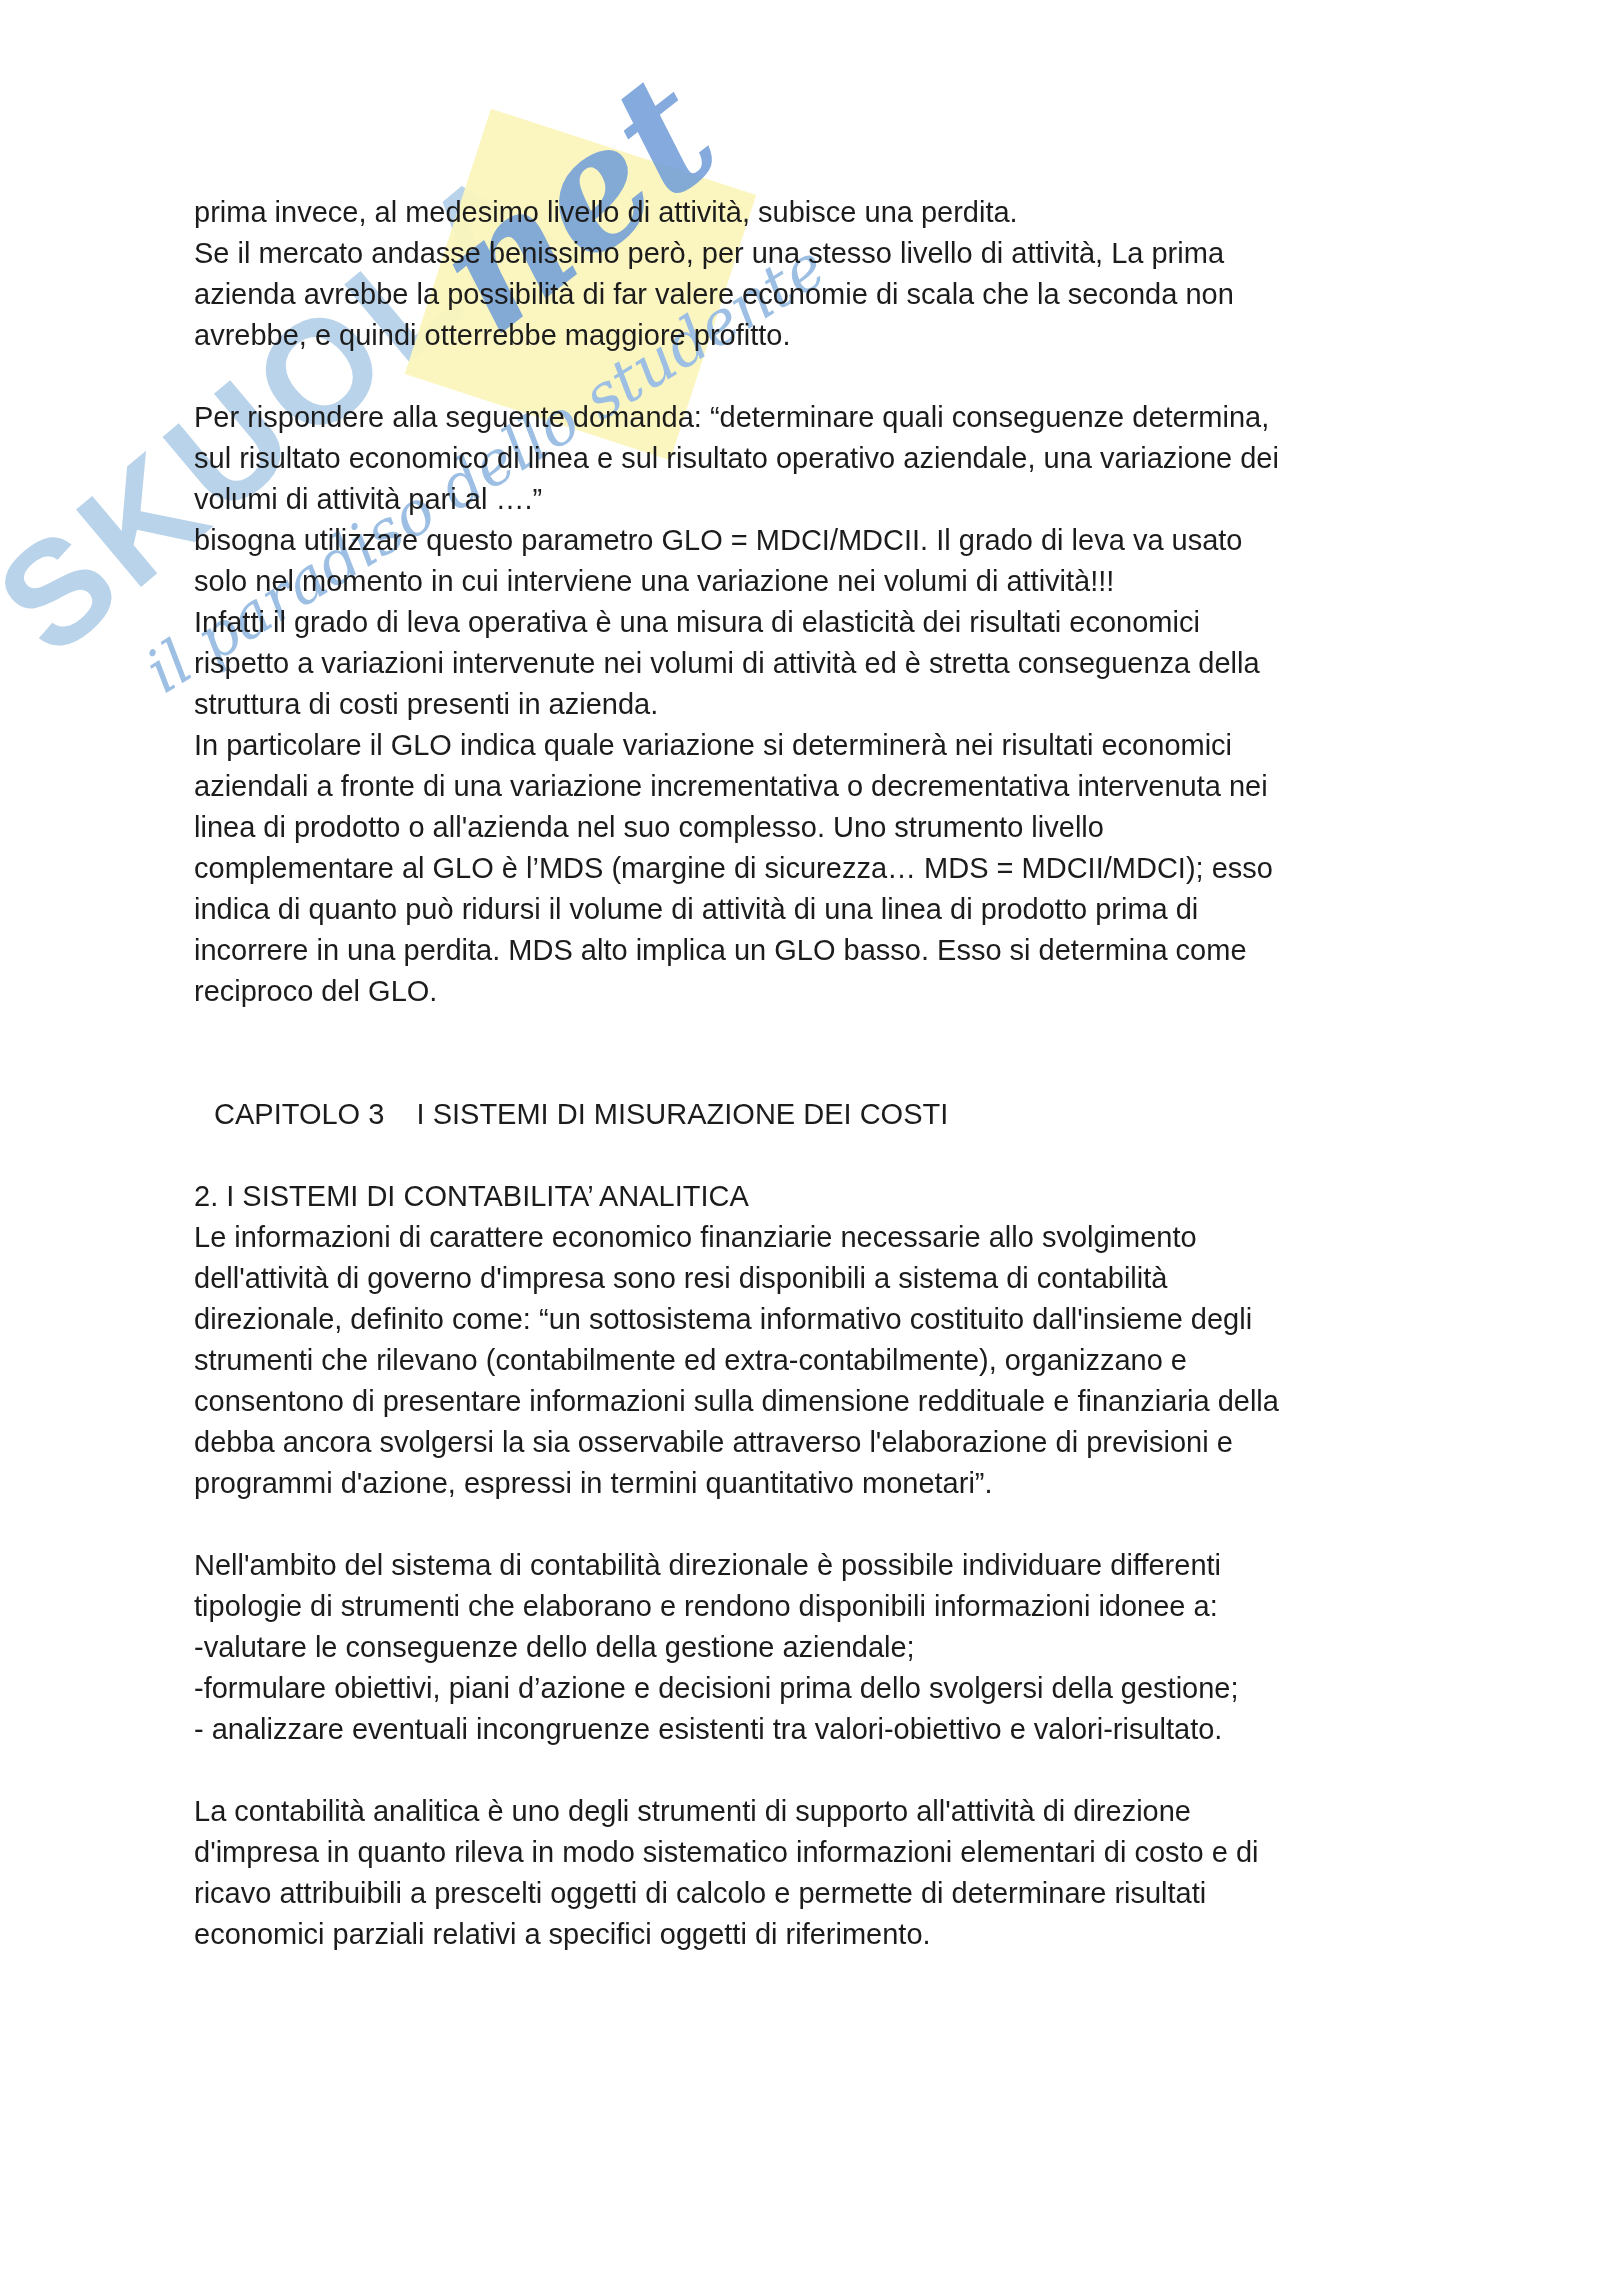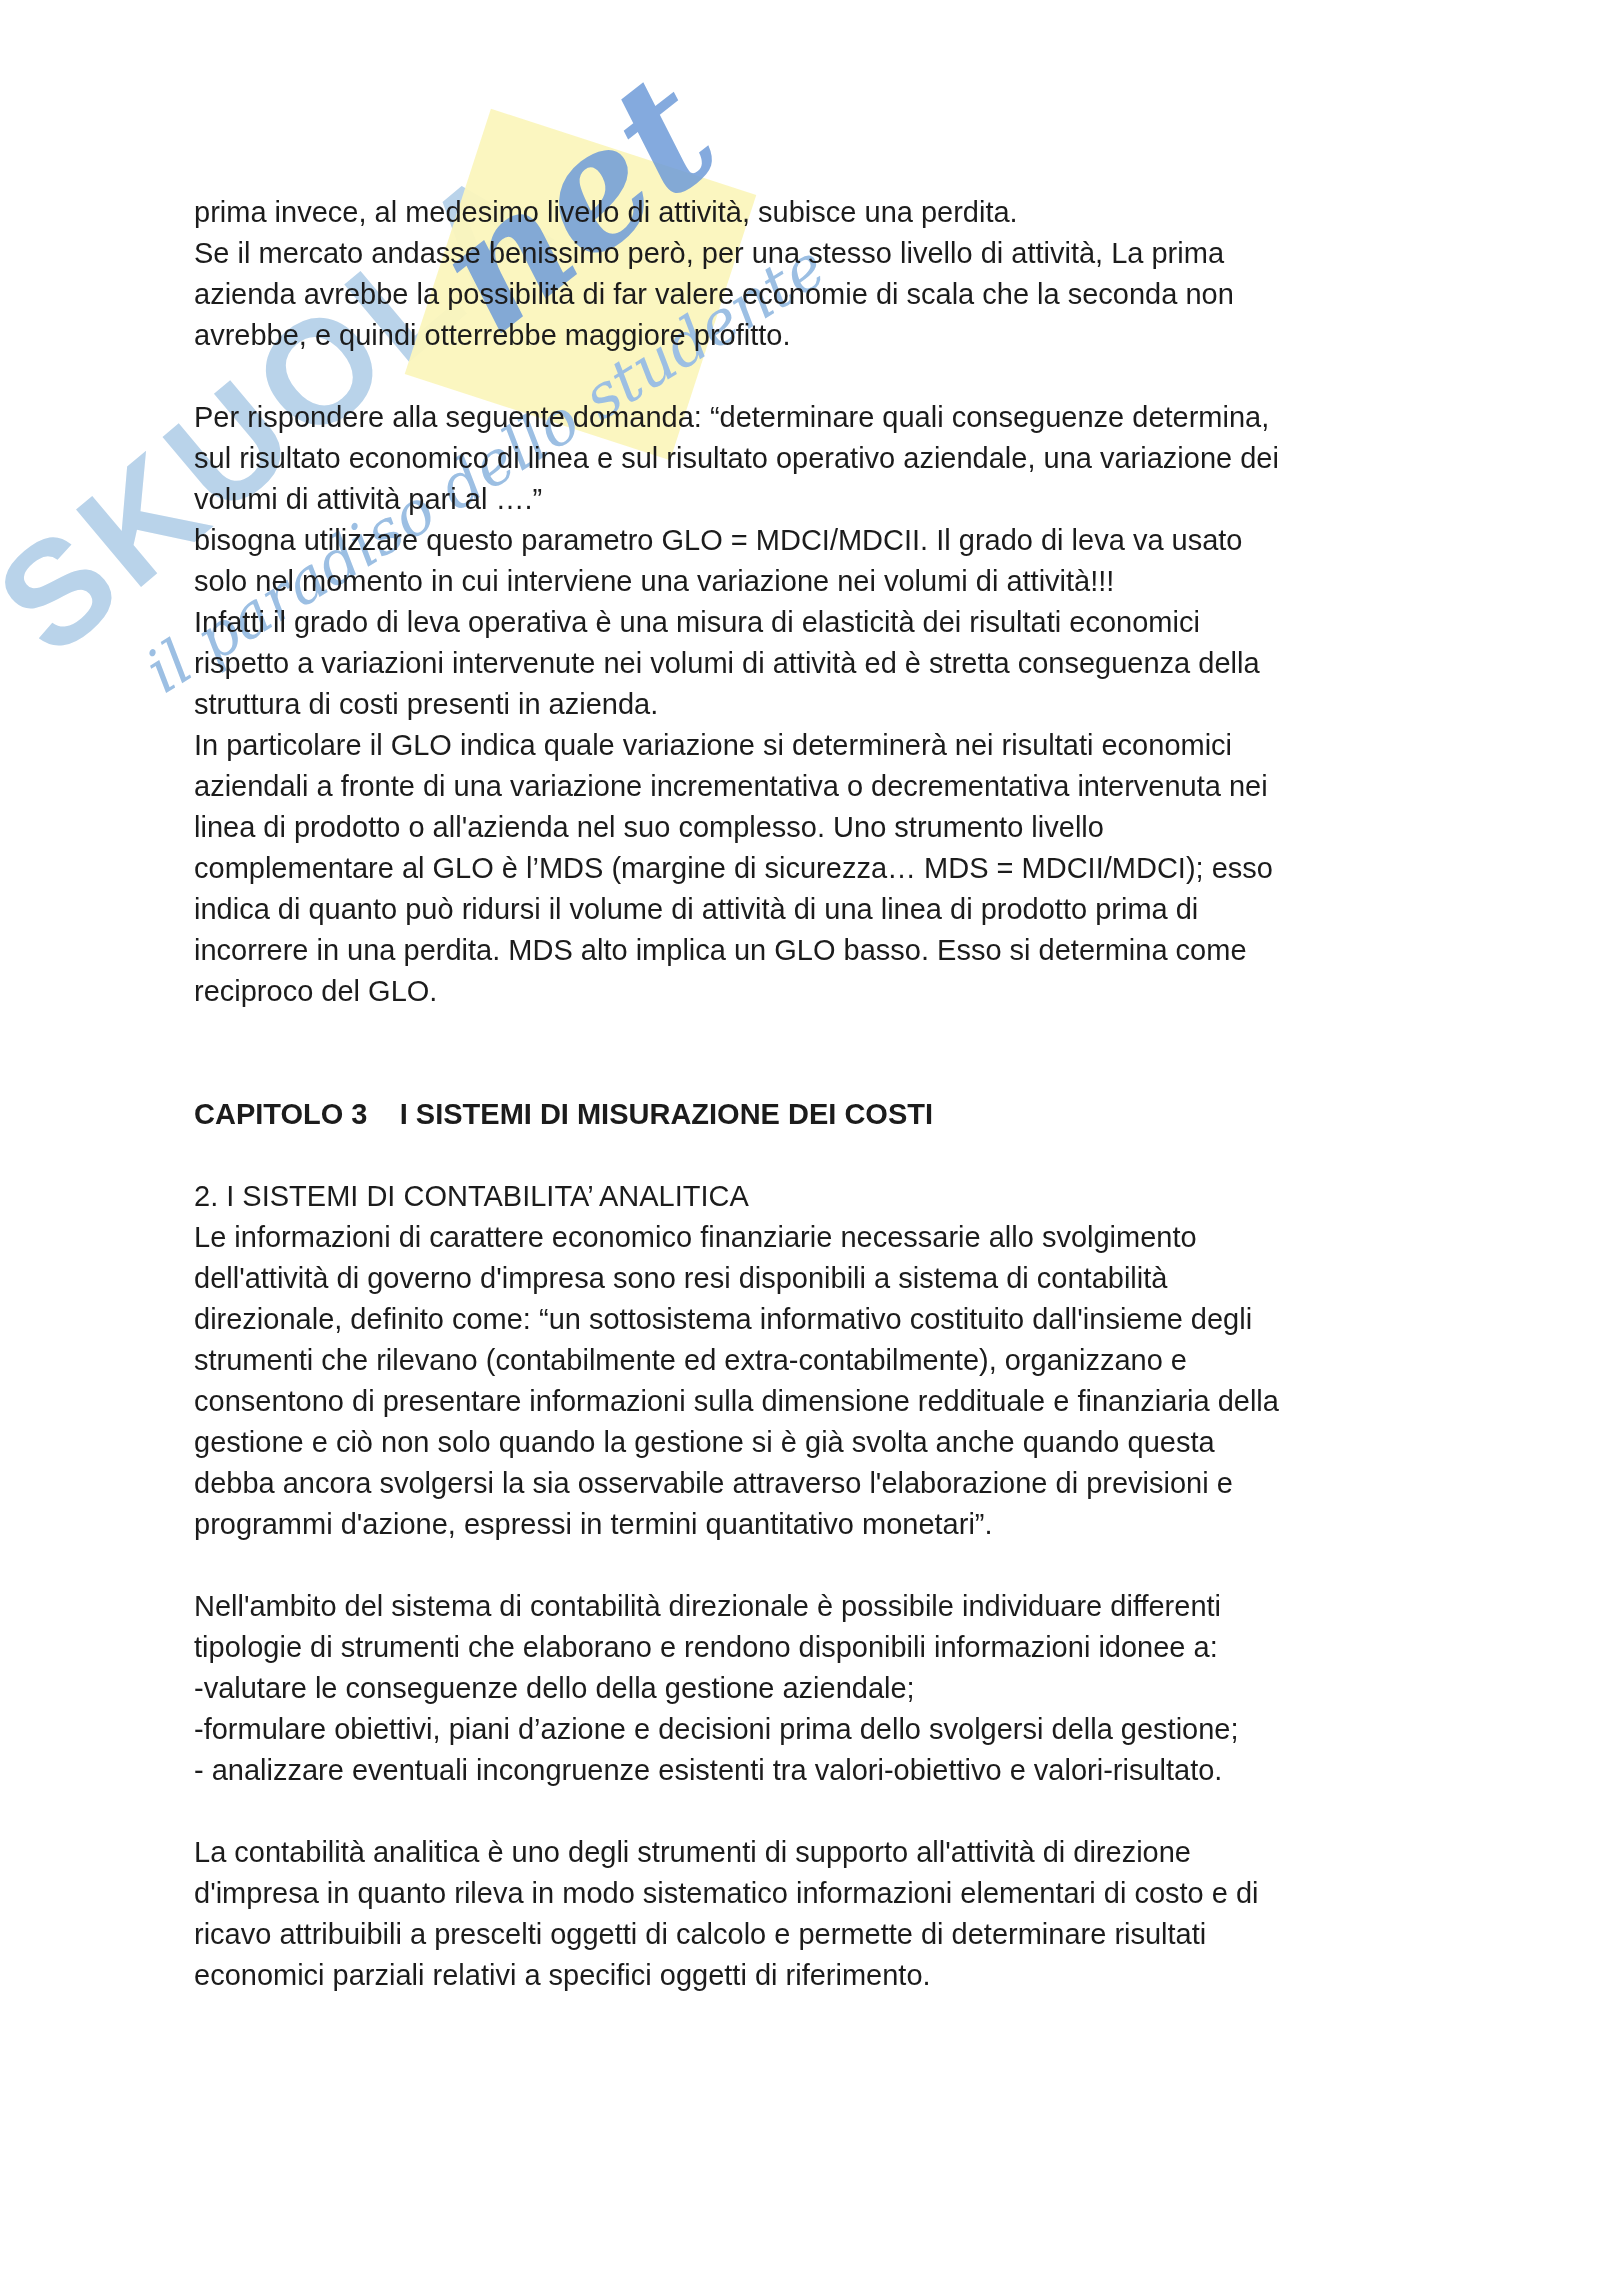--- a/index.html
+++ b/index.html
@@ -73,21 +73,21 @@
     padding: 192px 92px 0 194px;
     box-sizing: border-box;
     color: #1c1c1c;
     font-size: 29px;
     line-height: 41px;
   }
   .line {
     white-space: pre;
     min-height: 41px;
   }
-  .block.heading .line { font-weight: bold; }
+  .block.heading .line { font-weight: normal; margin-left: 20px; }
 </style>
 </head>
 <body>
 
 <div class="page">
 
   <div class="watermark">
     <div class="wm-letters">SKUOLA</div>
     <div class="wm-note"></div>
     <div class="wm-net">net</div>
@@ -133,21 +133,20 @@
       <div class="block blank">
         <div class="line"> </div>
       </div>
       <div class="block body">
         <div class="line">2. I SISTEMI DI CONTABILITA’ ANALITICA</div>
         <div class="line">Le informazioni di carattere economico finanziarie necessarie allo svolgimento</div>
         <div class="line">dell'attività di governo d'impresa sono resi disponibili a sistema di contabilità</div>
         <div class="line">direzionale, definito come: “un sottosistema informativo costituito dall'insieme degli</div>
         <div class="line">strumenti che rilevano (contabilmente ed extra-contabilmente), organizzano e</div>
         <div class="line">consentono di presentare informazioni sulla dimensione reddituale e finanziaria della</div>
-        <div class="line">gestione e ciò non solo quando la gestione si è già svolta anche quando questa</div>
         <div class="line">debba ancora svolgersi la sia osservabile attraverso l'elaborazione di previsioni e</div>
         <div class="line">programmi d'azione, espressi in termini quantitativo monetari”.</div>
       </div>
       <div class="block blank">
         <div class="line"> </div>
       </div>
       <div class="block body">
         <div class="line">Nell'ambito del sistema di contabilità direzionale è possibile individuare differenti</div>
         <div class="line">tipologie di strumenti che elaborano e rendono disponibili informazioni idonee a:</div>
         <div class="line">-valutare le conseguenze dello della gestione aziendale;</div>

